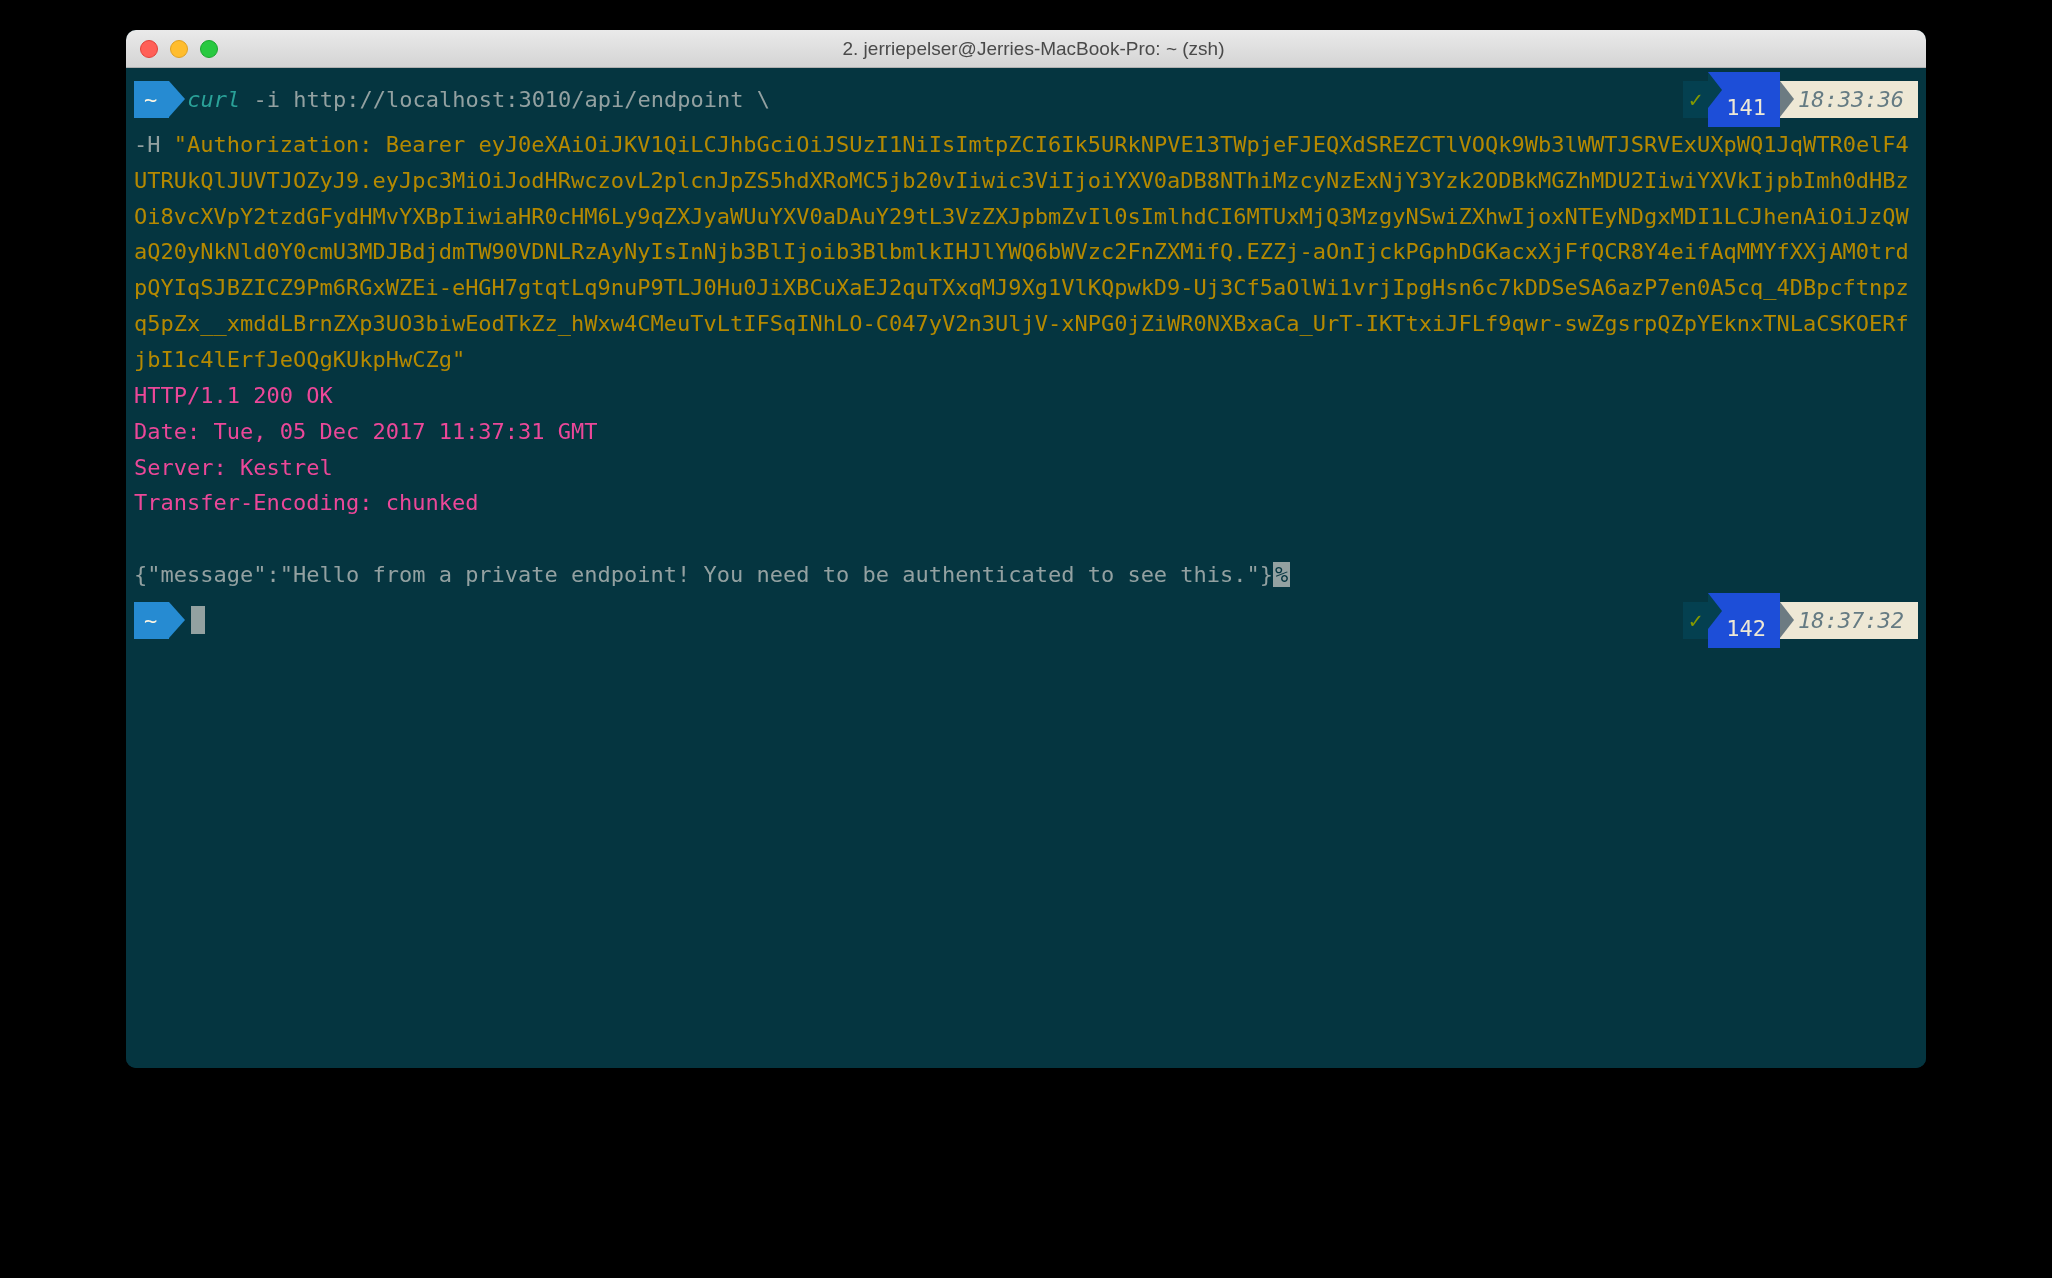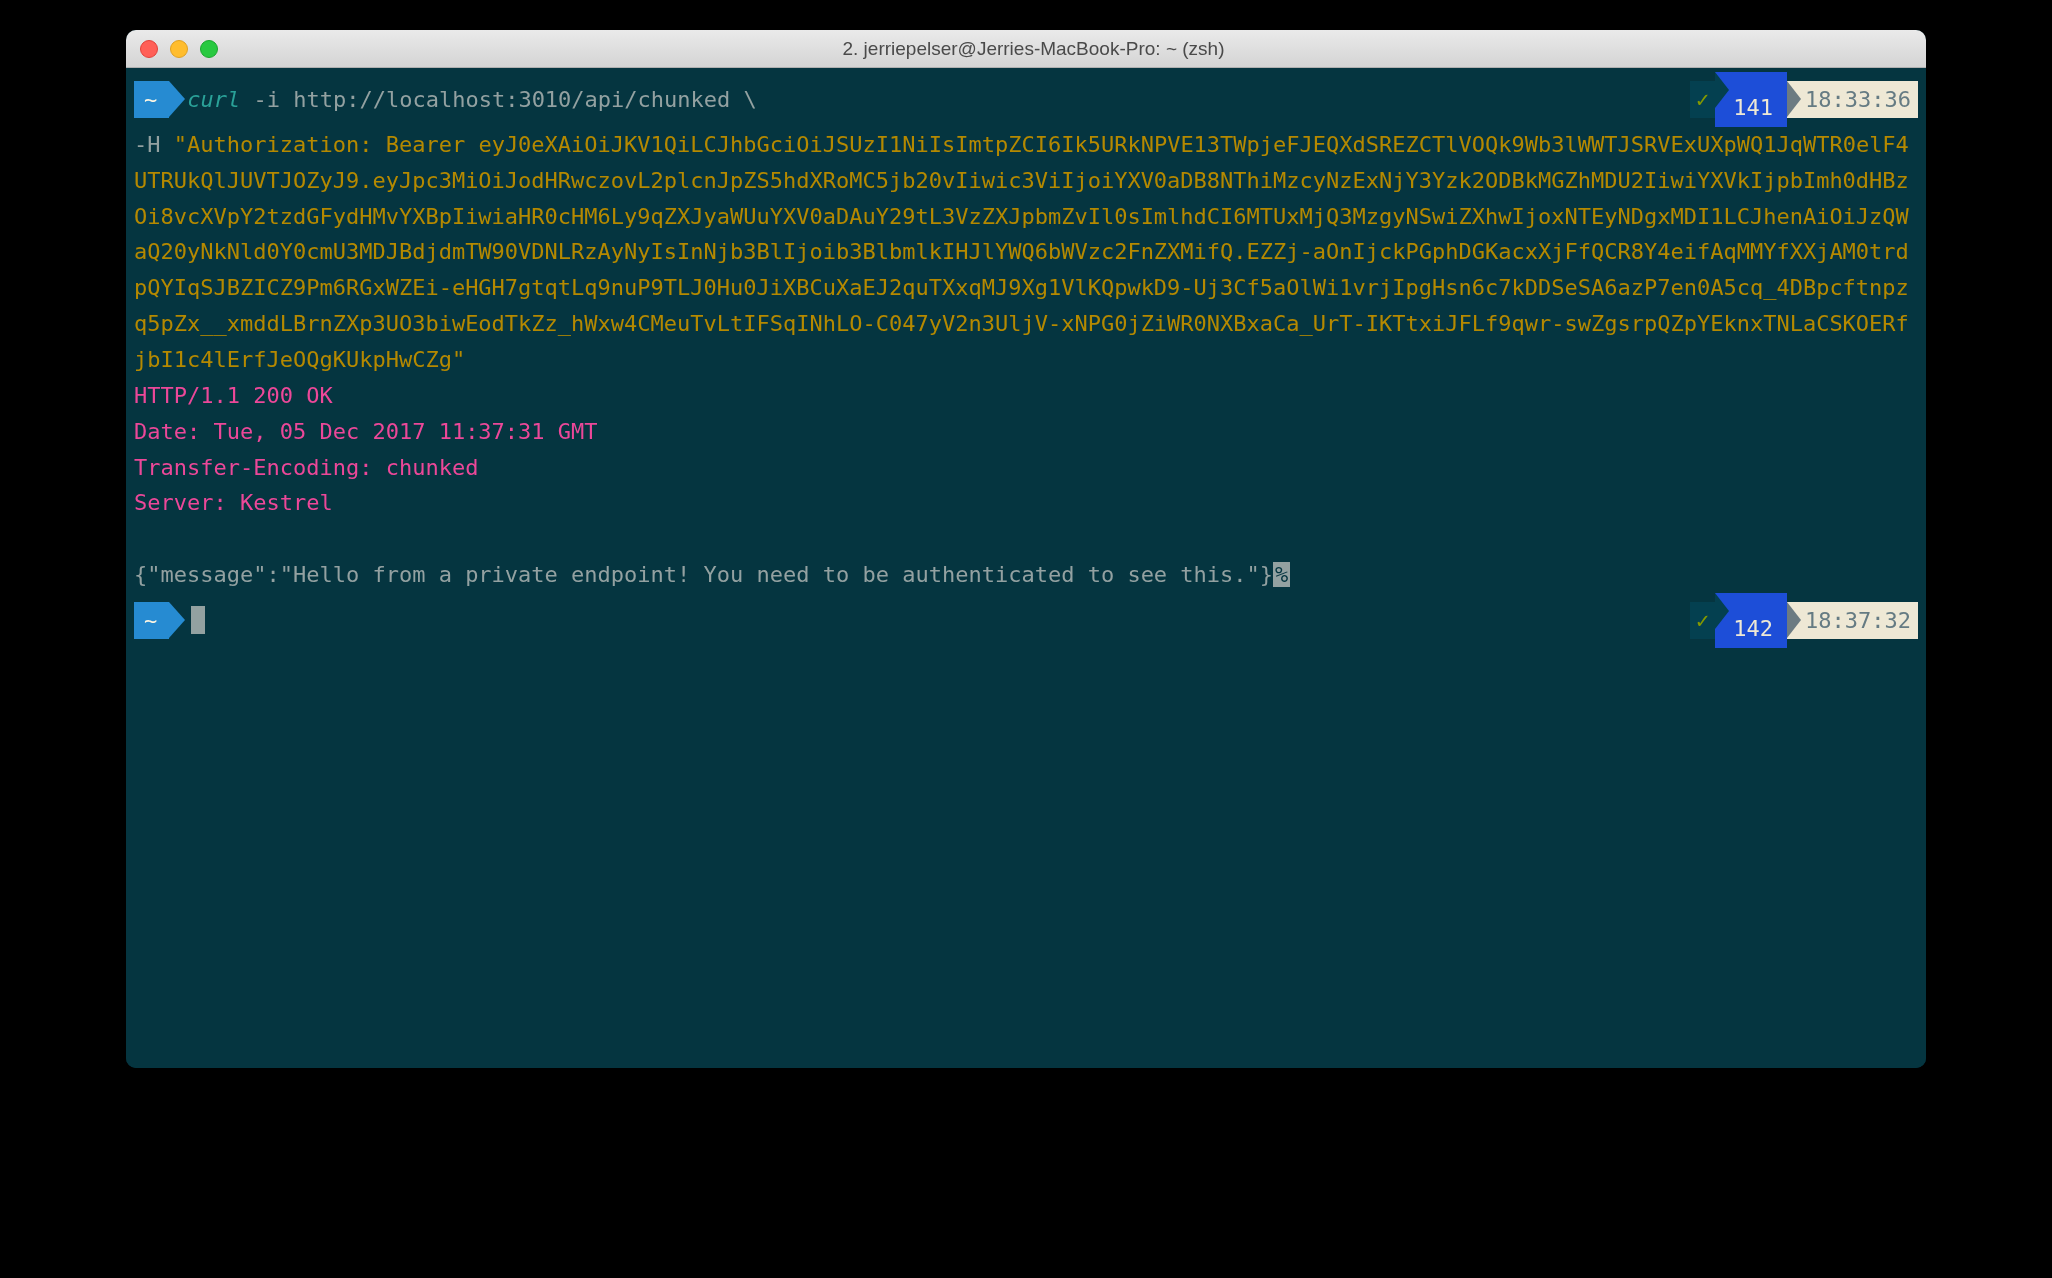--- a/index.html
+++ b/index.html
@@ -126,22 +126,23 @@
       top: 0;
       width: 0;
       height: 0;
       border-top: 18px solid transparent;
       border-bottom: 18px solid transparent;
       border-left: 14px solid #044050;
     }
     .status-time {
       background: #eee8d5;
       color: #657b83;
-      padding: 1px 7px 1px 18px;
-      position: relative;
+      padding: 1px 14px 1px 18px;
+      position: relative;
+      font-style: italic;
     }
     .status-time::before {
       content: "";
       position: absolute;
       left: 0;
       top: 0;
       width: 0;
       height: 0;
       border-top: 18px solid transparent;
       border-bottom: 18px solid transparent;
@@ -193,38 +194,38 @@
     </div>
     <div class="window-title">2. jerriepelser@Jerries-MacBook-Pro: ~ (zsh)</div>
   </div>
 
   <div class="terminal-body">
 
     <div class="prompt-line">
       <div class="prompt-left">
         <span class="prompt-home">~</span>
         <span class="cmd-text">
-          <span class="cmd-name">curl</span><span class="cmd-flag"> -i http://localhost:3010/api/chunked \</span>
+          <span class="cmd-name">curl</span><span class="cmd-flag"> -i http://localhost:3010/api/endpoint \</span>
         </span>
       </div>
       <div class="right-status">
         <span class="status-check">✓</span>
         <span class="status-num">141</span>
         <span class="status-time">18:33:36</span>
       </div>
     </div>
 
     <div class="cont-line">
       <span class="token-block"><span class="cont-prefix">-H </span><span>"Authorization: Bearer eyJ0eXAiOiJKV1QiLCJhbGciOiJSUzI1NiIsImtpZCI6Ik5URkNPVE13TWpjeFJEQXdSREZCTlVOQk9Wb3lWWTJSRVExUXpWQ1JqWTR0elF4UTRUkQlJUVTJOZyJ9.eyJpc3MiOiJodHRwczovL2plcnJpZS5hdXRoMC5jb20vIiwic3ViIjoiYXV0aDB8NThiMzcyNzExNjY3Yzk2ODBkMGZhMDU2IiwiYXVkIjpbImh0dHBzOi8vcXVpY2tzdGFydHMvYXBpIiwiaHR0cHM6Ly9qZXJyaWUuYXV0aDAuY29tL3VzZXJpbmZvIl0sImlhdCI6MTUxMjQ3MzgyNSwiZXhwIjoxNTEyNDgxMDI1LCJhenAiOiJzQWaQ20yNkNld0Y0cmU3MDJBdjdmTW90VDNLRzAyNyIsInNjb3BlIjoib3BlbmlkIHJlYWQ6bWVzc2FnZXMifQ.EZZj-aOnIjckPGphDGKacxXjFfQCR8Y4eifAqMMYfXXjAM0trdpQYIqSJBZICZ9Pm6RGxWZEi-eHGH7gtqtLq9nuP9TLJ0Hu0JiXBCuXaEJ2quTXxqMJ9Xg1VlKQpwkD9-Uj3Cf5aOlWi1vrjIpgHsn6c7kDDSeSA6azP7en0A5cq_4DBpcftnpzq5pZx__xmddLBrnZXp3UO3biwEodTkZz_hWxw4CMeuTvLtIFSqINhLO-C047yV2n3UljV-xNPG0jZiWR0NXBxaCa_UrT-IKTtxiJFLf9qwr-swZgsrpQZpYEknxTNLaCSKOERfjbI1c4lErfJeOQgKUkpHwCZg"</span></span>
     </div>
 
     <div class="output-line">HTTP/1.1 200 OK</div>
     <div class="output-line">Date: Tue, 05 Dec 2017 11:37:31 GMT</div>
+    <div class="output-line">Server: Kestrel</div>
     <div class="output-line">Transfer-Encoding: chunked</div>
-    <div class="output-line">Server: Kestrel</div>
     <div class="output-line">&nbsp;</div>
     <div class="json-body"><span>{"message":"Hello from a private endpoint! You need to be authenticated to see this."}</span><span class="pct">%</span></div>
 
     <div class="prompt-line">
       <div class="prompt-left">
         <span class="prompt-home">~</span>
         <span class="cursor"></span>
       </div>
       <div class="right-status">
         <span class="status-check">✓</span>

